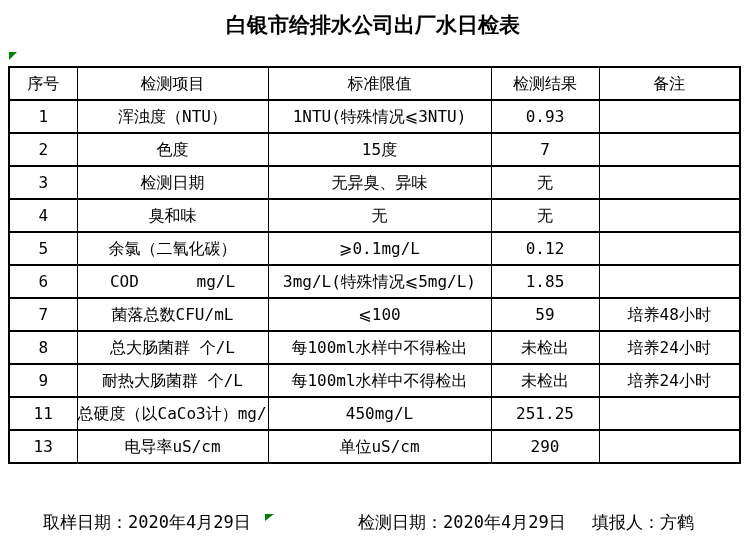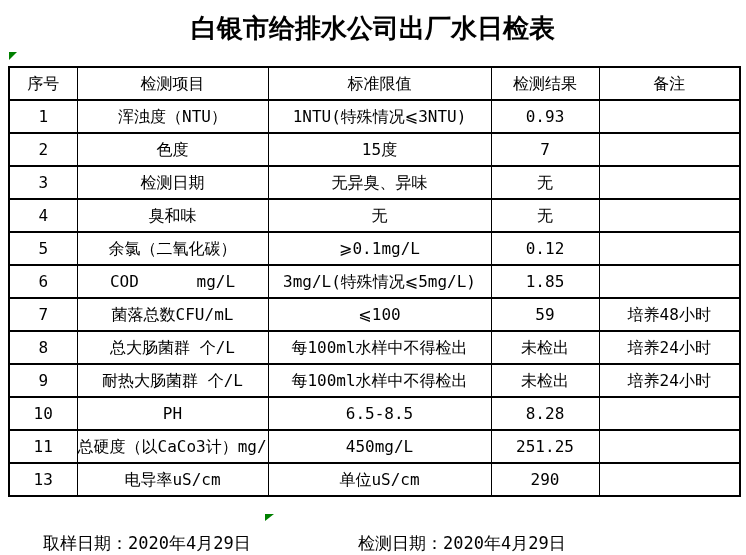--- a/index.html
+++ b/index.html
@@ -15,21 +15,21 @@
     height: 555px;
     background: #ffffff;
     overflow: hidden;
   }
   .title {
     position: absolute;
     top: 11px;
     left: 0;
     width: 746px;
     text-align: center;
-    font-size: 26px;
+    font-size: 21px;
     font-weight: bold;
     letter-spacing: 0;
     white-space: pre;
   }
   table.sheet {
     position: absolute;
     left: 8px;
     top: 50px;
     width: 731px;
     border-collapse: collapse;
@@ -52,21 +52,21 @@
   }
   .tri {
     position: absolute;
     background: #008000;
     clip-path: polygon(0 0, 100% 0, 0 100%);
   }
   .tri-top { left: 9px; top: 52px; width: 8px; height: 8px; }
   .tri-bottom { left: 265px; top: 514px; width: 9px; height: 7px; }
   .footer-item {
     position: absolute;
-    top: 532px;
+    top: 511px;
     font-size: 17px;
     white-space: pre;
   }
   .footer-sampling { left: 43px; }
   .footer-testing  { left: 358px; }
   .footer-reporter { left: 592px; }
 </style>
 </head>
 <body>
 
@@ -149,27 +149,20 @@
           <td>培养24小时</td>
         </tr>
         <tr>
           <td>9</td>
           <td>耐热大肠菌群 个/L</td>
           <td>每100ml水样中不得检出</td>
           <td>未检出</td>
           <td>培养24小时</td>
         </tr>
         <tr>
-          <td>10</td>
-          <td>PH</td>
-          <td>6.5-8.5</td>
-          <td>8.28</td>
-          <td></td>
-        </tr>
-        <tr>
           <td>11</td>
           <td>总硬度（以CaCo3计）mg/L</td>
           <td>450mg/L</td>
           <td>251.25</td>
           <td></td>
         </tr>
         <tr>
           <td>13</td>
           <td>电导率uS/cm</td>
           <td>单位uS/cm</td>
@@ -177,14 +170,15 @@
           <td></td>
         </tr>
       </tbody>
   </table>
 
   <div class="tri tri-top"></div>
   <div class="tri tri-bottom"></div>
 
   <div class="footer-item footer-sampling">取样日期：2020年4月29日</div>
   <div class="footer-item footer-testing">检测日期：2020年4月29日</div>
+  <div class="footer-item footer-reporter">填报人：方鹤</div>
 
 </div>
 
 </body></html>

